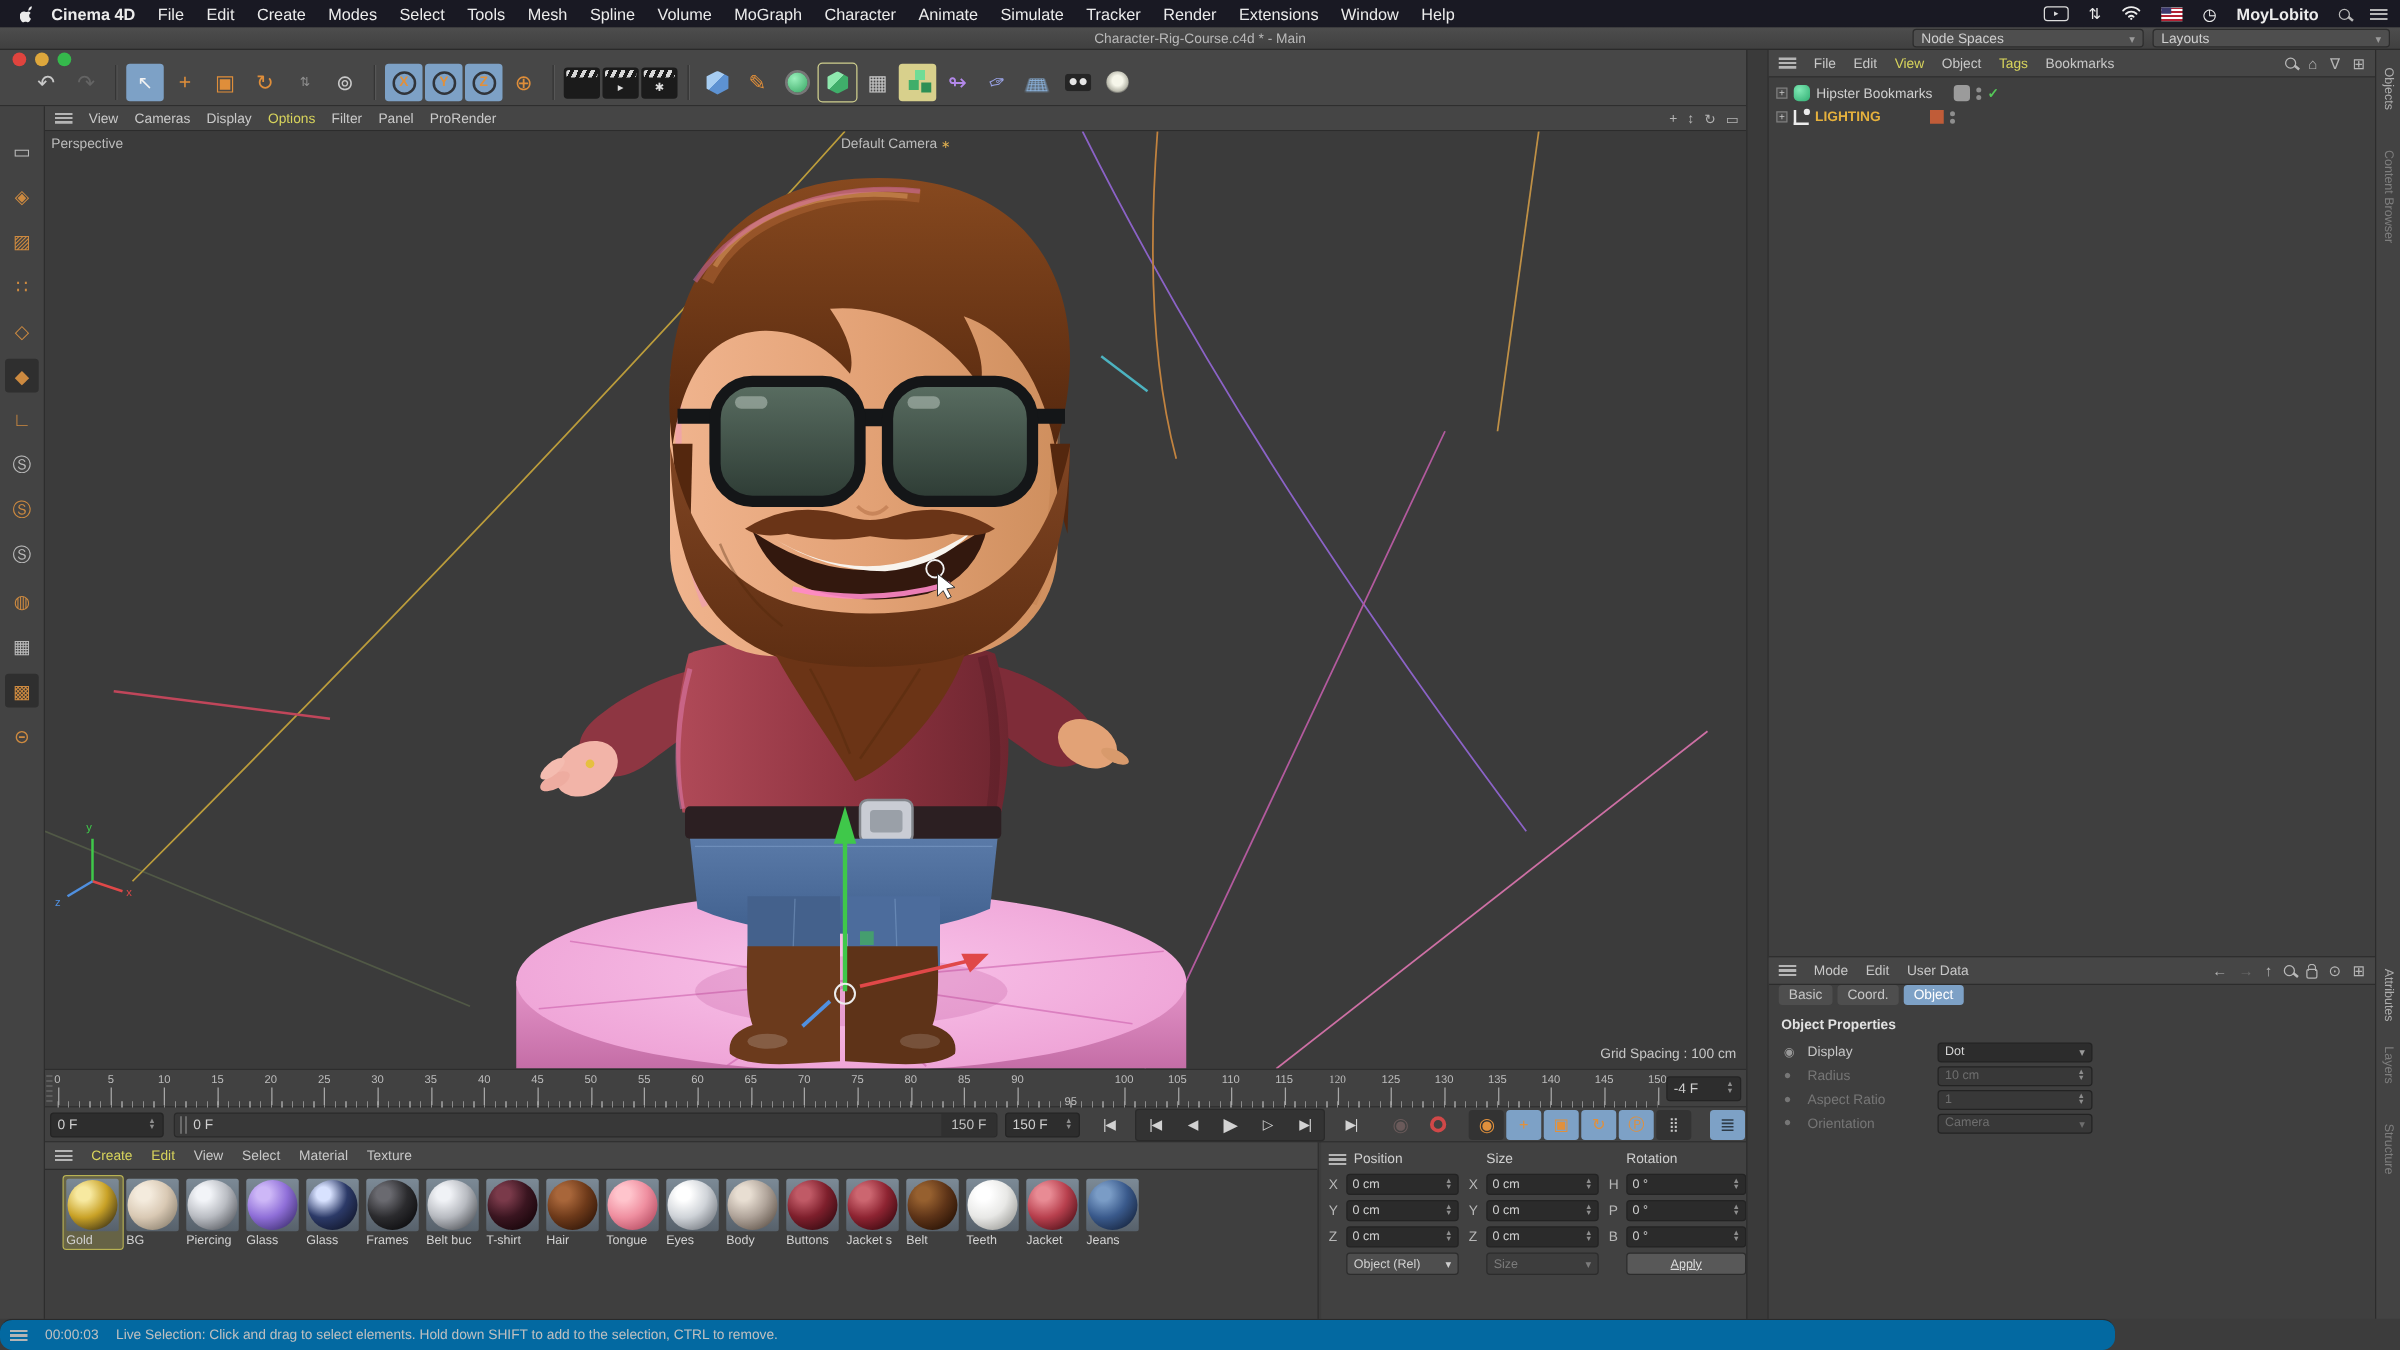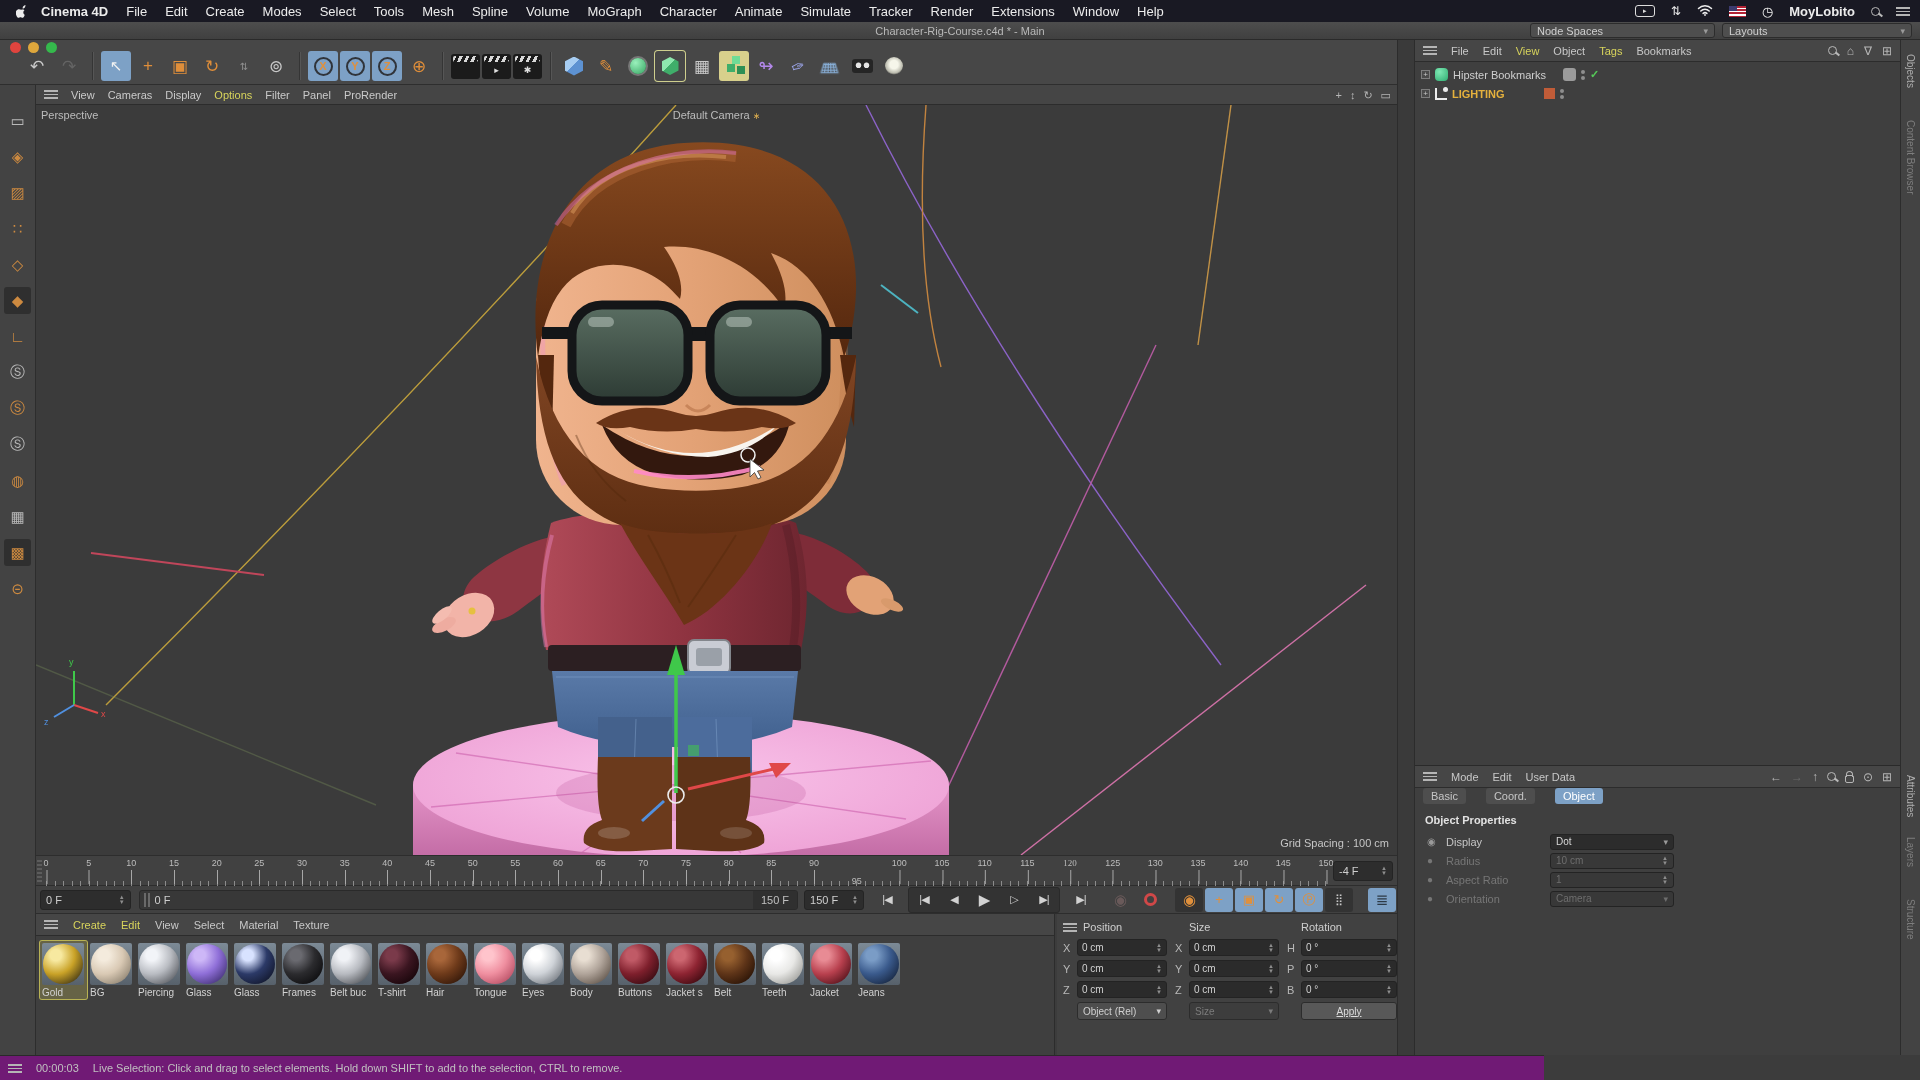--- a/index.html
+++ b/index.html
@@ -127,21 +127,21 @@
   .tr.disabled-rec { color:#6a5a5a; font-size:15px; }
   .tr.orange-rec { color:#e0903c; font-size:15px; background:#333; }
   .tr.dark { background:#333; color:#c8c8c8; letter-spacing:0; }
   .tr.film { background:#7da1c6; color:#2d3a46; font-size:15px; letter-spacing:0; }
 
   
   #materials { position:absolute; left:36px; top:914px; width:1019px; height:141px; background:#3f3f3f;
                border-right:1px solid #2c2c2c; }
   #mat-menu { height:22px; display:flex; align-items:center; gap:15px; padding-left:8px; background:#464646;
               border-bottom:1px solid #2c2c2c; }
-  #mat-row { display:flex; padding:5px 0 0 4px; }
+  #mat-row { display:flex; padding:5px 0 0 4px;margin-left:11px; }
   .mat { width:47px; margin-right:1px; border-radius:2px; padding:2px 2px 1px; }
   .mat.sel { background:rgba(205,195,90,.28); box-shadow:0 0 0 1px #b8b254; }
   .mthumb { width:42px; height:42px; border-radius:2px; background:linear-gradient(#7c8a96,#57616b); position:relative; }
   .msphere { position:absolute; inset:1px; border-radius:50%; }
   .mlabel { margin-top:2px; font-size:10px; color:#d2d2d2; white-space:nowrap; overflow:hidden; width:43px; }
 
   
   #coords { position:absolute; left:1057px; top:914px; width:340px; height:141px; background:#414141; padding:4px 4px 0 6px; }
   #coord-grid { display:grid; grid-template-columns:104px 104px 110px; column-gap:8px; }
   .cg-head { display:flex; align-items:center; gap:6px; color:#cfcfcf; height:18px; margin-bottom:3px; }
@@ -177,42 +177,42 @@
   .om-label { color:#cfcfcf; }
   .om-label.sel { color:#e5b13d; }
 
   #attr { position:absolute; left:0; top:725px; width:485px; height:290px; background:#3f3f3f; border-top:1px solid #2a2a2a; }
   #attr-header { height:22px; background:#464646; border-bottom:1px solid #2c2c2c; display:flex; align-items:center; gap:14px; padding:0 8px; }
   #attr-icons { margin-left:auto; display:flex; gap:9px; align-items:center; color:#b5b5b5; font-size:12px; }
   .lockico { width:9px; height:8px; border:1.5px solid #b5b5b5; border-radius:2px; position:relative; margin-top:4px; }
   .lockico:before { content:""; position:absolute; top:-5px; left:0.5px; width:5px; height:5px;
                     border:1.5px solid #b5b5b5; border-bottom:none; border-radius:4px 4px 0 0; }
   #attr-obj { display:flex; align-items:center; gap:8px; padding:8px 0 6px 10px; color:#e0e0e0; }
-  #attr-tabs { display:flex; gap:20px; padding-left:8px; }
+  #attr-tabs { display:flex; gap:4px; padding-left:8px; }
   .atab { height:16px; padding:0 8px; background:#4e4e4e; border-radius:3px; color:#c6c6c6;
           display:flex; align-items:center; }
   .atab.active { background:#7da1c6; color:#fff; }
   #attr-section { font-weight:bold; color:#e2e2e2; padding:10px 0 6px 10px; }
   .arow { display:flex; align-items:center; height:19px; padding-left:12px; gap:8px; }
   .arow .radio { width:11px; color:#9a9a9a; font-size:10px; }
   .arow .albl { width:96px; color:#c6c6c6; }
   .arow.dim .albl, .arow.dim .radio { color:#767676; }
   .avalue { width:124px; height:16px; background:#2c2c2c; border:1px solid #232323; border-radius:3px;
             color:#d6d6d6; display:flex; align-items:center; padding:0 5px; font-size:10px; }
   .arow.dim .avalue { background:#383838; color:#6e6e6e; }
 
   
   #side-tabs { position:absolute; left:1900px; top:40px; width:20px; height:1015px; background:#434343;
                border-left:1px solid #2c2c2c; }
   .vtab { writing-mode:vertical-rl; font-size:10px; color:#aeaeae; position:absolute; left:4px; }
   .vtab.dim { color:#7e7e7e; }
 
   
-  #statusbar { position:absolute; left:0; top:1055px; width:1544px; height:25px; background:#701a75;
-               border-top:1px solid #2a2a2a; display:flex; align-items:center; gap:14px; padding-left:8px; color:#c0c0c0; }
+  #statusbar { position:absolute; left:0; top:1055px; width:1692px; height:25px; background:#0369a1;
+               border-top:1px solid #2a2a2a; display:flex; align-items:center; gap:14px; padding-left:8px; color:#c0c0c0;border-radius:10px; }
 </style>
 </head>
 <body>
 
 <div id="root">
 
   <div id="menubar">
     <span class="apple">
       <svg width="13" height="15" viewBox="0 0 16 18">
           <path fill="#ececec" d="M11.6 1.1c-.9.1-2 .7-2.6 1.5-.5.7-1 1.7-.8 2.7 1 .1 2-.5 2.6-1.3.6-.8 1-1.8.8-2.9zM9 6.1c-1.1 0-2.1.6-2.7.6-.7 0-1.6-.6-2.6-.6-1.4 0-2.6.8-3.3 2C-1 10.2-.1 13.3 1 15c.6.9 1.3 1.8 2.2 1.8.9 0 1.2-.6 2.3-.6 1.1 0 1.4.6 2.3.6.9 0 1.6-.9 2.1-1.7.7-1 .9-1.9.9-2-.1 0-1.8-.7-1.8-2.8 0-1.8 1.4-2.6 1.5-2.7-.8-1.2-2.1-1.4-2.5-1.5z"></path>

